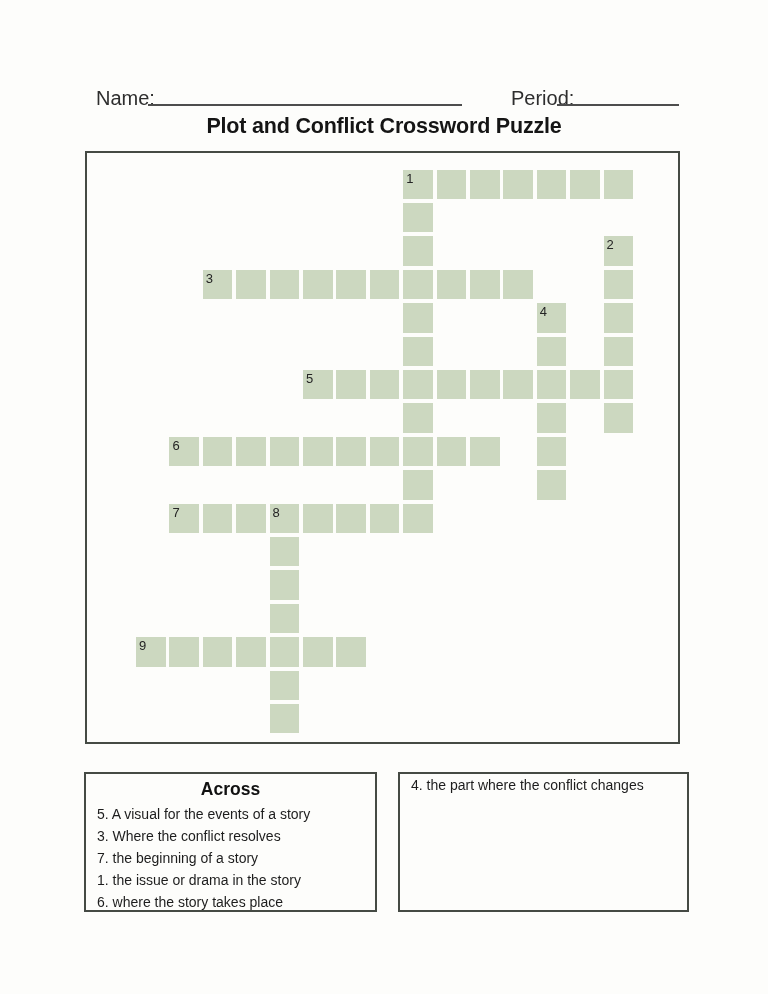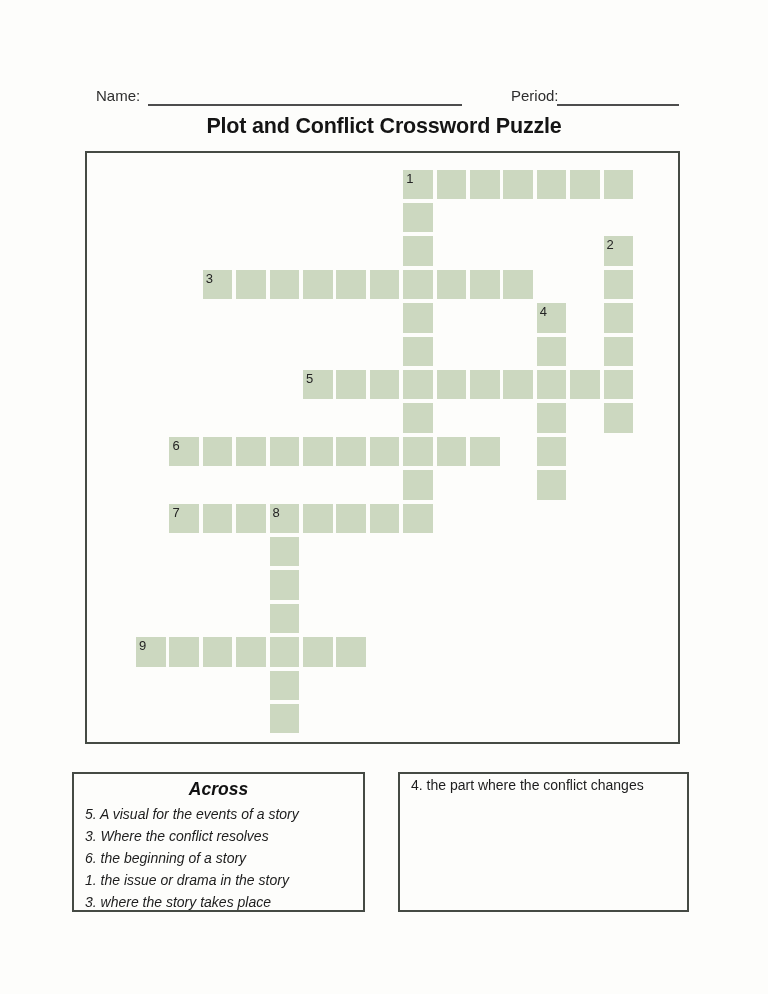--- a/index.html
+++ b/index.html
@@ -5,21 +5,21 @@
   html,body{margin:0;padding:0;background:#ffffff;}
   .page{
     position:relative;
     width:768px;height:994px;
     background:#fdfdfb;
     font-family:"Liberation Sans", sans-serif;
     overflow:hidden;
   }
   .hdr-label{
     position:absolute;
-    font-size:15px;
+    font-size:20px;
     color:#2e2e2e;
     white-space:nowrap;
   }
   .blank{
     position:absolute;
     height:0;
     border-bottom:2px solid #4d4d4d;
   }
   .title{
     position:absolute;
@@ -55,21 +55,21 @@
     color:#242424;
   }
   .clue-box{
     position:absolute;
     top:772px;
     height:136px;
     border:2.5px solid #454a44;
     background:#fdfdfb;
     box-sizing:content-box;
   }
-  .clue-box.across{left:72px;width:289px;font-style:italic;}
+  .clue-box.across{left:84px;width:289px;}
   .clue-box.down{left:398px;width:287px;}
   .clue-title{
     text-align:center;
     font-size:17.5px;
     font-weight:bold;
     color:#111111;
     margin:5px 0 3px 0;
   }
   .clue-line{
     font-size:14px;
@@ -184,22 +184,22 @@
       <div class="cell" style="left: 202.8px; top: 637.1px; width: 29.6px; height: 29.6px; background: rgb(204, 216, 192);"></div>
       <div class="cell" style="left: 236.2px; top: 637.1px; width: 29.6px; height: 29.6px; background: rgb(204, 216, 192);"></div>
       <div class="cell" style="left: 303px; top: 637.1px; width: 29.6px; height: 29.6px; background: rgb(204, 216, 192);"></div>
       <div class="cell" style="left: 336.4px; top: 637.1px; width: 29.6px; height: 29.6px; background: rgb(204, 216, 192);"></div>
     </div>
 
   <div class="clue-box across">
     <div class="clue-title">Across</div>
     <div class="clue-line">5. A visual for the events of a story</div>
     <div class="clue-line">3. Where the conflict resolves</div>
-    <div class="clue-line">6. the beginning of a story</div>
+    <div class="clue-line">7. the beginning of a story</div>
     <div class="clue-line">1. the issue or drama in the story</div>
-    <div class="clue-line">3. where the story takes place</div>
+    <div class="clue-line">6. where the story takes place</div>
   </div>
 
   <div class="clue-box down">
     <div class="clue-line">4. the part where the conflict changes</div>
   </div>
 
 </div>
 
 </body></html>

